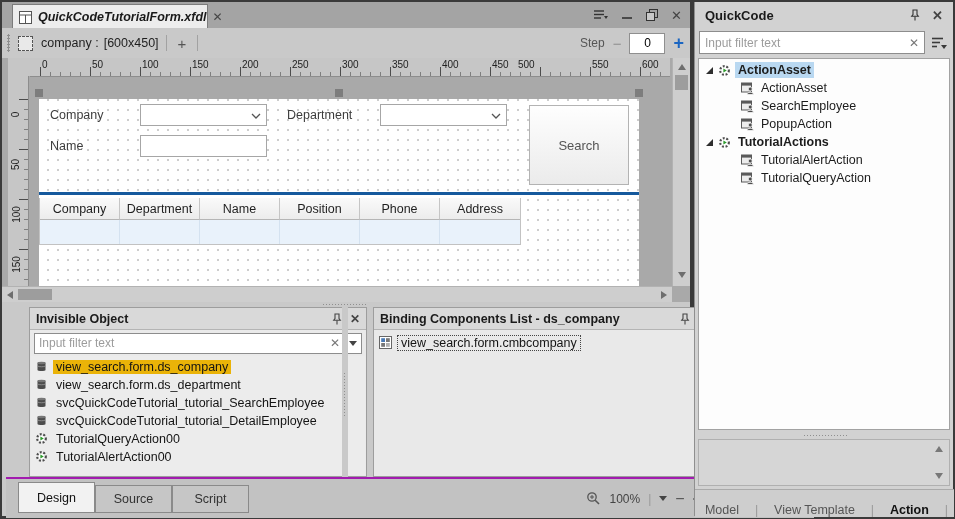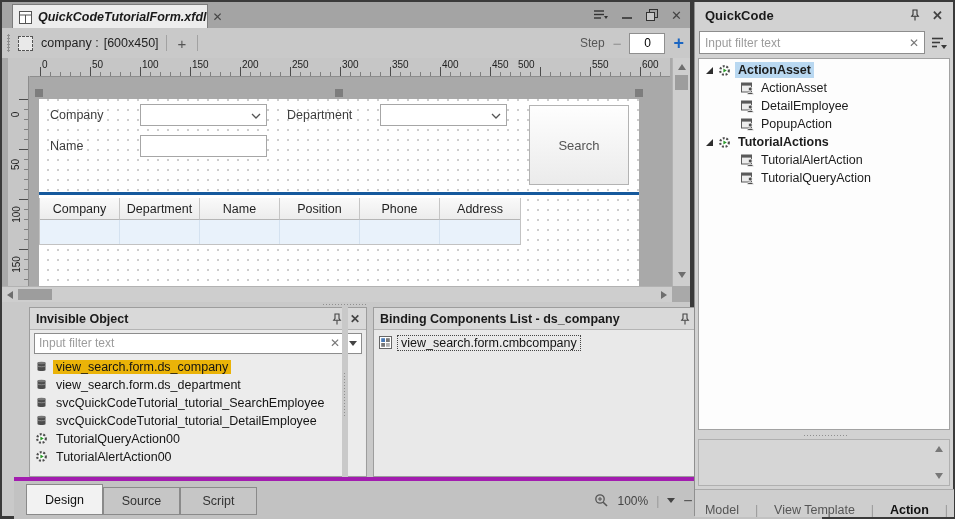--- a/index.html
+++ b/index.html
@@ -94,21 +94,21 @@
   .filter-box input{flex:1;border:none;outline:none;font-family:"Liberation Sans",sans-serif;font-size:12px;
               background:transparent;padding:0;min-width:0;}
   .filter-box input::placeholder{color:#9c9c9c;}
   .ibox-list{position:absolute;left:1px;right:1px;top:48px;bottom:1px;background:#ececec;}
   .li-row{position:absolute;left:4px;height:17px;display:flex;align-items:center;gap:5px;white-space:nowrap;}
   .li-row .lbl{font-size:12.5px;color:#141414;padding:0 3px;}
   .li-row .lbl.sel{background:#eab308;}
   .dotted{border:1px dotted #444;}
 
   
-  .statusbar{left:12px;top:475px;width:808px;height:39px;background:#c2c2c2;border-top:4px solid #a21caf;}
+  .statusbar{left:4px;top:475px;width:808px;height:39px;background:#c2c2c2;border-top:2px solid #a21caf;}
   .mode-tab{position:absolute;top:6px;height:28px;width:77px;background:#c6c6c6;border:1px solid #8a8a8a;
             box-sizing:border-box;display:flex;align-items:center;justify-content:center;color:#333;font-size:12.5px;cursor:pointer;}
   .mode-tab.active{top:3px;height:31px;background:#f2f2f2;color:#111;}
   .zoomctl{position:absolute;right:12px;top:0;height:39px;display:flex;align-items:center;gap:8px;color:#444;}
   .slider-track{width:92px;height:2px;background:#7d7d7d;position:relative;}
   .slider-thumb{position:absolute;left:42px;top:-5px;width:11px;height:11px;border-radius:50%;background:#4a4a4a;}
 
   
   .right-panel{left:694px;top:2px;width:259px;height:514px;background:#d2d2d2;border-left:1px solid #8f8f8f;box-sizing:border-box;}
   .rp-title{left:0;top:0;width:100%;height:26px;display:flex;align-items:center;padding:0 10px;box-sizing:border-box;
@@ -455,21 +455,21 @@
           </svg>
         <span class="tlbl">ActionAsset</span>
       </div>
       <div class="tree-row" style="top:38px;left:42px">
         <svg class="icon12" viewBox="0 0 13 13">
             <rect x="0.5" y="1" width="10" height="9" fill="#ececec" stroke="#5a5a5a"></rect>
             <rect x="0.5" y="1" width="10" height="2.6" fill="#5a5a5a"></rect>
             <circle cx="9.2" cy="7" r="2" fill="#4d4d4d" stroke="#f7f7f7" stroke-width="0.8"></circle>
             <path d="M6 12.5 C6 9.6 12.4 9.6 12.4 12.5 Z" fill="#4d4d4d" stroke="#f7f7f7" stroke-width="0.8"></path>
           </svg>
-        <span class="tlbl">DetailEmployee</span>
+        <span class="tlbl">SearchEmployee</span>
       </div>
       <div class="tree-row" style="top:56px;left:42px">
         <svg class="icon12" viewBox="0 0 13 13">
             <rect x="0.5" y="1" width="10" height="9" fill="#ececec" stroke="#5a5a5a"></rect>
             <rect x="0.5" y="1" width="10" height="2.6" fill="#5a5a5a"></rect>
             <circle cx="9.2" cy="7" r="2" fill="#4d4d4d" stroke="#f7f7f7" stroke-width="0.8"></circle>
             <path d="M6 12.5 C6 9.6 12.4 9.6 12.4 12.5 Z" fill="#4d4d4d" stroke="#f7f7f7" stroke-width="0.8"></path>
           </svg>
         <span class="tlbl">PopupAction</span>
       </div>

